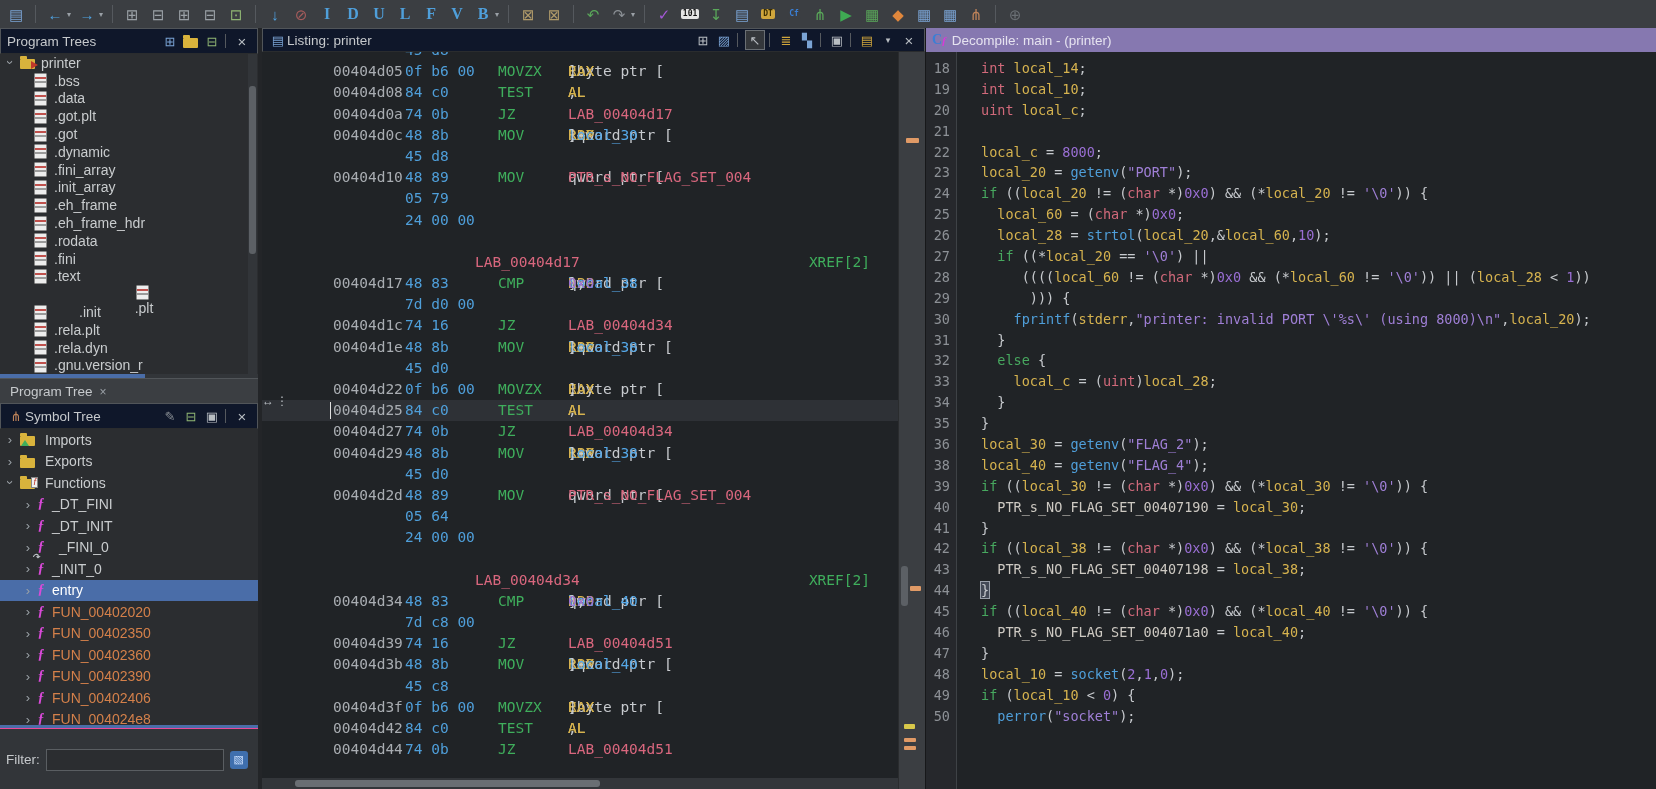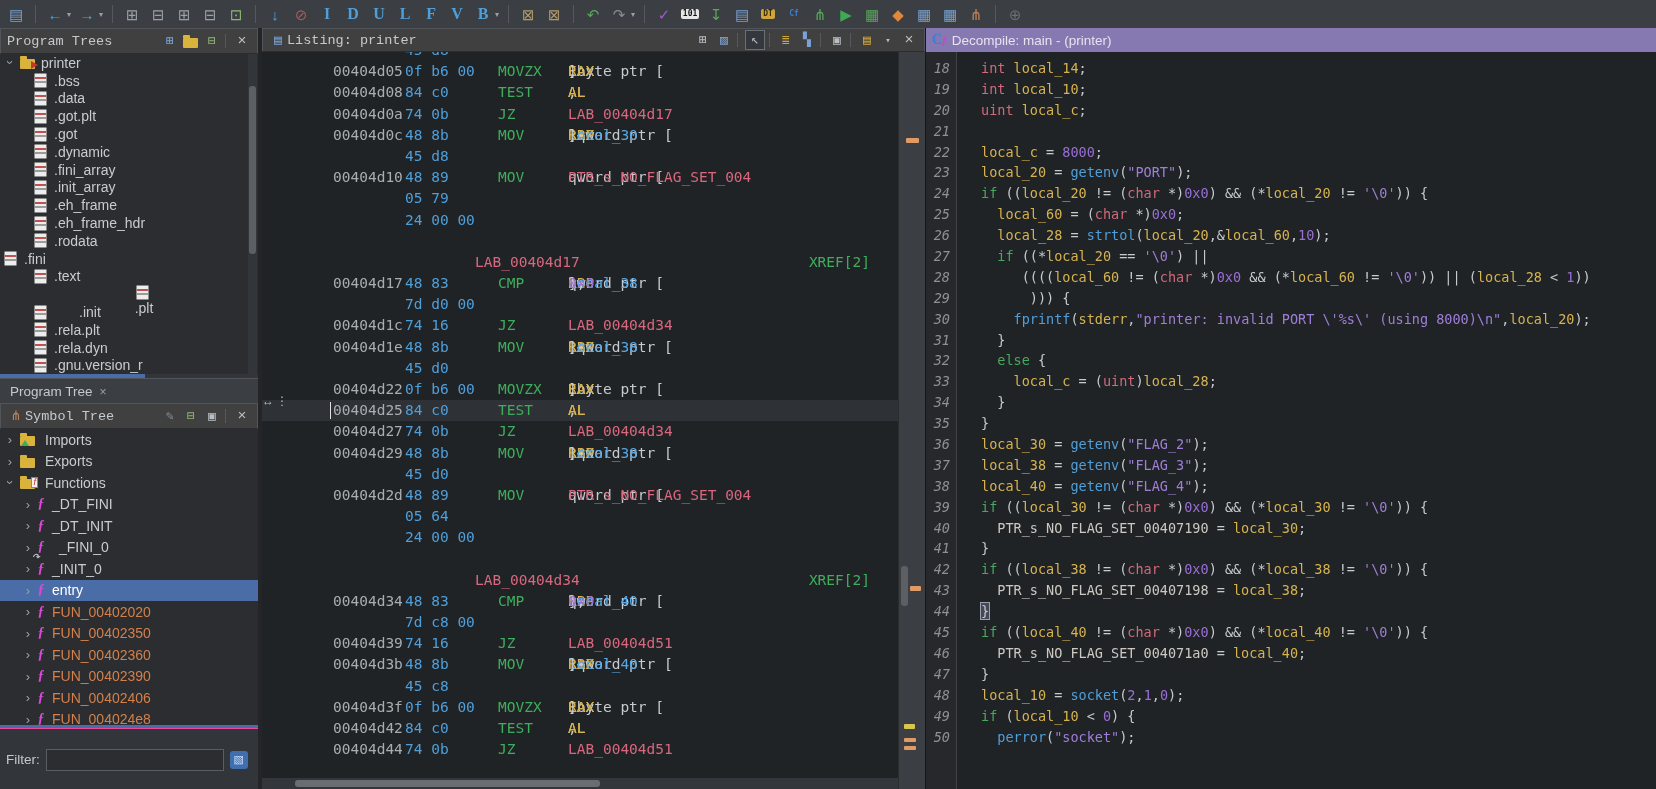--- a/index.html
+++ b/index.html
@@ -9,22 +9,22 @@
   .toolbar{position:absolute;left:0;top:0;width:1656px;height:28px;background:#3b3e42;
            border-bottom:1px solid #26282b;display:flex;align-items:center;padding-left:6px;gap:6px;}
   .tb-ic{width:20px;height:20px;display:flex;align-items:center;justify-content:center;
          font-size:15px;line-height:1;cursor:default;}
   .tb-sep{width:1px;height:18px;background:#55595e;margin:0 3px;}
   .tb-caret{font-size:8px;color:#9aa0a6;margin-left:-4px;}
   .tb-box{font-family:"DejaVu Sans Mono",monospace;font-size:8px;font-weight:bold;
           padding:1px 2px;border-radius:2px;line-height:1.1;}
   .tb-letter{font-family:"Liberation Serif",serif;font-weight:bold;font-size:16px;}
   
-  .phead{height:24px;display:flex;align-items:center;padding:0 6px;background:#404040;
-         border:1px solid #515559;border-bottom:1px solid #2a2c2e;font-size:13.5px;color:#c6c9cc;font-family:Liberation Mono, monospace;}
+  .phead{height:24px;display:flex;align-items:center;padding:0 6px;background:#0f172a;
+         border:1px solid #515559;border-bottom:1px solid #2a2c2e;font-size:13.5px;color:#c6c9cc;}
   .phead .sp{flex:1;}
   .hic{width:18px;height:18px;display:flex;align-items:center;justify-content:center;
        font-size:13px;color:#b9bec3;margin-left:3px;}
   .hsep{width:1px;height:14px;background:#55595e;margin:0 4px;}
   .close-x{font-size:15px;color:#b9bec3;}
   
   .left-col{position:absolute;left:0;top:28px;width:258px;height:761px;background:#2b2d30;}
   .pt-panel{position:absolute;left:0;top:0;width:258px;height:350px;background:#2b2d30;}
   .pt-list{position:absolute;left:0;top:26px;width:258px;height:320px;overflow:hidden;font-size:14px;}
   .trow{height:17.8px;display:flex;align-items:center;white-space:nowrap;color:#c9ccce;}
@@ -96,21 +96,21 @@
   
   .decomp{position:absolute;left:925px;top:28px;width:731px;height:761px;background:#202326;border-left:1px solid #17181a;}
   .dc-head{position:absolute;left:0;top:0;width:731px;height:24px;background:#8678b0;display:flex;
            align-items:center;padding:0 6px;box-sizing:border-box;font-size:13.5px;color:#e6e3f0;gap:6px;}
   .cf-ic{font-family:"Liberation Serif",serif;font-weight:bold;font-size:14px;color:#3a7fd5;line-height:1;}
   .cf-ic i{color:#d83ad8;font-size:11px;}
   .dc-gutter-bg{position:absolute;left:0;top:24px;width:30px;height:737px;background:#26282c;border-right:1px solid #3e4246;}
   .dc-lines{position:absolute;left:0;top:30px;width:731px;height:731px;overflow:hidden;
             font-family:"DejaVu Sans Mono",monospace;font-size:13.5px;}
   .dc-row{height:20.9px;line-height:20.9px;display:flex;white-space:pre;}
-  .dc-num{width:24px;flex:none;text-align:right;padding-right:20px;color:#8d9196;font-style:italic;}
+  .dc-num{width:24px;flex:none;text-align:right;padding-right:20px;color:#8d9196;}
   .dc-code{padding-left:11px;}
   .tk-t{color:#d0697a;} .tk-k{color:#47a85f;} .tk-v{color:#d6b34f;} .tk-f{color:#4f9fda;}
   .tk-s{color:#9f7fd6;} .tk-n{color:#9a6fd4;} .tk-g{color:#cdc9c2;}
   .tk-hl{background:#434956;box-shadow:0 0 0 1px #9aa0aa;}
 </style>
 </head>
 <body>
 
 <div class="app">
 
@@ -286,21 +286,21 @@
             <span>.eh_frame</span>
           </div>
           <div class="trow" style="padding-left: 30px;">
             <span class="sec-icon"></span>
             <span>.eh_frame_hdr</span>
           </div>
           <div class="trow" style="padding-left: 30px;">
             <span class="sec-icon"></span>
             <span>.rodata</span>
           </div>
-          <div class="trow" style="">
+          <div class="trow" style="padding-left: 30px;">
             <span class="sec-icon"></span>
             <span>.fini</span>
           </div>
           <div class="trow" style="padding-left: 30px;">
             <span class="sec-icon"></span>
             <span>.text</span>
           </div>
           <div class="trow" style="padding-left: 30px; flex-direction: column;">
             <span class="sec-icon"></span>
             <span>.plt</span>
@@ -520,21 +520,20 @@
         <div class="dc-row"><span class="dc-num">27</span><span class="dc-code"><span class="tk-o">  </span><span class="tk-k">if</span><span class="tk-o"> ((*</span><span class="tk-v">local_20</span><span class="tk-o"> == </span><span class="tk-s">'\0'</span><span class="tk-o">) ||</span></span></div>
         <div class="dc-row"><span class="dc-num">28</span><span class="dc-code"><span class="tk-o">     ((((</span><span class="tk-v">local_60</span><span class="tk-o"> != (</span><span class="tk-t">char</span><span class="tk-o"> *)</span><span class="tk-n">0x0</span><span class="tk-o"> &amp;&amp; (*</span><span class="tk-v">local_60</span><span class="tk-o"> != </span><span class="tk-s">'\0'</span><span class="tk-o">)) || (</span><span class="tk-v">local_28</span><span class="tk-o"> &lt; </span><span class="tk-n">1</span><span class="tk-o">))</span></span></div>
         <div class="dc-row"><span class="dc-num">29</span><span class="dc-code"><span class="tk-o">      ))) {</span></span></div>
         <div class="dc-row"><span class="dc-num">30</span><span class="dc-code"><span class="tk-o">    </span><span class="tk-f">fprintf</span><span class="tk-o">(</span><span class="tk-v">stderr</span><span class="tk-o">,</span><span class="tk-s">"printer: invalid PORT \'%s\' (using 8000)\n"</span><span class="tk-o">,</span><span class="tk-v">local_20</span><span class="tk-o">);</span></span></div>
         <div class="dc-row"><span class="dc-num">31</span><span class="dc-code"><span class="tk-o">  }</span></span></div>
         <div class="dc-row"><span class="dc-num">32</span><span class="dc-code"><span class="tk-o">  </span><span class="tk-k">else</span><span class="tk-o"> {</span></span></div>
         <div class="dc-row"><span class="dc-num">33</span><span class="dc-code"><span class="tk-o">    </span><span class="tk-v">local_c</span><span class="tk-o"> = (</span><span class="tk-t">uint</span><span class="tk-o">)</span><span class="tk-v">local_28</span><span class="tk-o">;</span></span></div>
         <div class="dc-row"><span class="dc-num">34</span><span class="dc-code"><span class="tk-o">  }</span></span></div>
         <div class="dc-row"><span class="dc-num">35</span><span class="dc-code"><span class="tk-o">}</span></span></div>
         <div class="dc-row"><span class="dc-num">36</span><span class="dc-code"><span class="tk-v">local_30</span><span class="tk-o"> = </span><span class="tk-f">getenv</span><span class="tk-o">(</span><span class="tk-s">"FLAG_2"</span><span class="tk-o">);</span></span></div>
-        <div class="dc-row"><span class="dc-num">37</span><span class="dc-code"><span class="tk-v">local_38</span><span class="tk-o"> = </span><span class="tk-f">getenv</span><span class="tk-o">(</span><span class="tk-s">"FLAG_3"</span><span class="tk-o">);</span></span></div>
         <div class="dc-row"><span class="dc-num">38</span><span class="dc-code"><span class="tk-v">local_40</span><span class="tk-o"> = </span><span class="tk-f">getenv</span><span class="tk-o">(</span><span class="tk-s">"FLAG_4"</span><span class="tk-o">);</span></span></div>
         <div class="dc-row"><span class="dc-num">39</span><span class="dc-code"><span class="tk-k">if</span><span class="tk-o"> ((</span><span class="tk-v">local_30</span><span class="tk-o"> != (</span><span class="tk-t">char</span><span class="tk-o"> *)</span><span class="tk-n">0x0</span><span class="tk-o">) &amp;&amp; (*</span><span class="tk-v">local_30</span><span class="tk-o"> != </span><span class="tk-s">'\0'</span><span class="tk-o">)) {</span></span></div>
         <div class="dc-row"><span class="dc-num">40</span><span class="dc-code"><span class="tk-o">  </span><span class="tk-g">PTR_s_NO_FLAG_SET_00407190</span><span class="tk-o"> = </span><span class="tk-v">local_30</span><span class="tk-o">;</span></span></div>
         <div class="dc-row"><span class="dc-num">41</span><span class="dc-code"><span class="tk-o">}</span></span></div>
         <div class="dc-row"><span class="dc-num">42</span><span class="dc-code"><span class="tk-k">if</span><span class="tk-o"> ((</span><span class="tk-v">local_38</span><span class="tk-o"> != (</span><span class="tk-t">char</span><span class="tk-o"> *)</span><span class="tk-n">0x0</span><span class="tk-o">) &amp;&amp; (*</span><span class="tk-v">local_38</span><span class="tk-o"> != </span><span class="tk-s">'\0'</span><span class="tk-o">)) {</span></span></div>
         <div class="dc-row"><span class="dc-num">43</span><span class="dc-code"><span class="tk-o">  </span><span class="tk-g">PTR_s_NO_FLAG_SET_00407198</span><span class="tk-o"> = </span><span class="tk-v">local_38</span><span class="tk-o">;</span></span></div>
         <div class="dc-row"><span class="dc-num">44</span><span class="dc-code"><span class="tk-hl tk-o">}</span></span></div>
         <div class="dc-row"><span class="dc-num">45</span><span class="dc-code"><span class="tk-k">if</span><span class="tk-o"> ((</span><span class="tk-v">local_40</span><span class="tk-o"> != (</span><span class="tk-t">char</span><span class="tk-o"> *)</span><span class="tk-n">0x0</span><span class="tk-o">) &amp;&amp; (*</span><span class="tk-v">local_40</span><span class="tk-o"> != </span><span class="tk-s">'\0'</span><span class="tk-o">)) {</span></span></div>
         <div class="dc-row"><span class="dc-num">46</span><span class="dc-code"><span class="tk-o">  </span><span class="tk-g">PTR_s_NO_FLAG_SET_004071a0</span><span class="tk-o"> = </span><span class="tk-v">local_40</span><span class="tk-o">;</span></span></div>
         <div class="dc-row"><span class="dc-num">47</span><span class="dc-code"><span class="tk-o">}</span></span></div>

